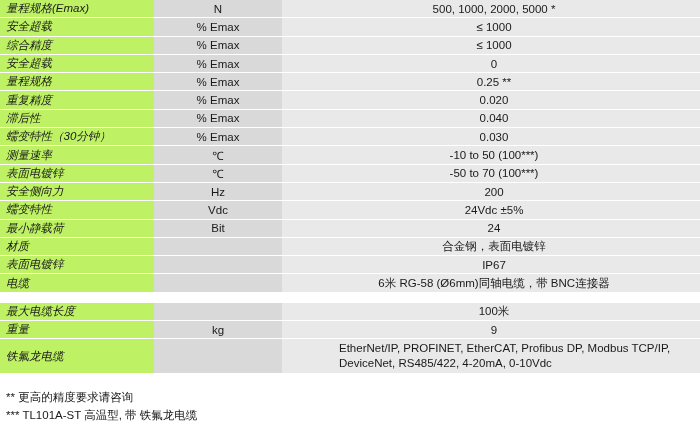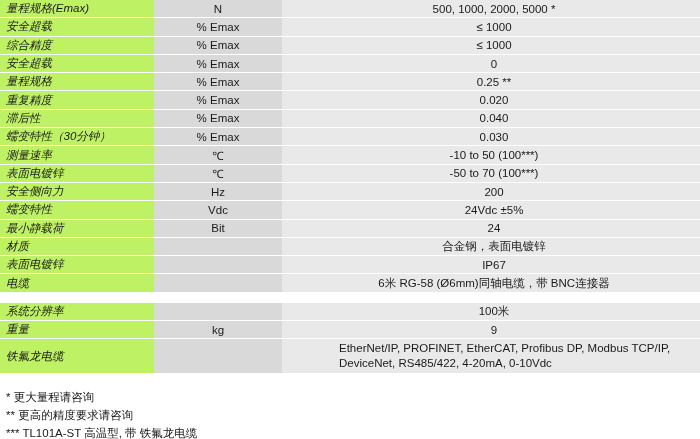--- a/index.html
+++ b/index.html
@@ -164,39 +164,38 @@
         <td class="c-val">6米 RG-58 (Ø6mm)同轴电缆，带 BNC连接器</td>
       </tr>
 
       <tr class="spacer">
         <td></td>
         <td></td>
         <td></td>
       </tr>
 
       <tr>
-        <td class="c-name">系统分辨率</td>
+        <td class="c-name">最大电缆长度</td>
         <td class="c-unit"></td>
         <td class="c-val">100米</td>
       </tr>
       <tr>
         <td class="c-name">重量</td>
         <td class="c-unit">kg</td>
         <td class="c-val">9</td>
       </tr>
       <tr class="tall">
         <td class="c-name">铁氟龙电缆</td>
         <td class="c-unit"></td>
         <td class="c-val val-multi">
           <div>EtherNet/IP, PROFINET, EtherCAT, Profibus DP, Modbus TCP/IP,</div>
           <div>DeviceNet, RS485/422, 4-20mA, 0-10Vdc</div>
         </td>
       </tr>
     </tbody>
   </table>
 
   <div class="notes">
-    <div>* 更大量程请咨询</div>
     <div>**  更高的精度要求请咨询</div>
     <div>*** TL101A-ST 高温型, 带 铁氟龙电缆</div>
   </div>
 
 </div>
 
 </body></html>

